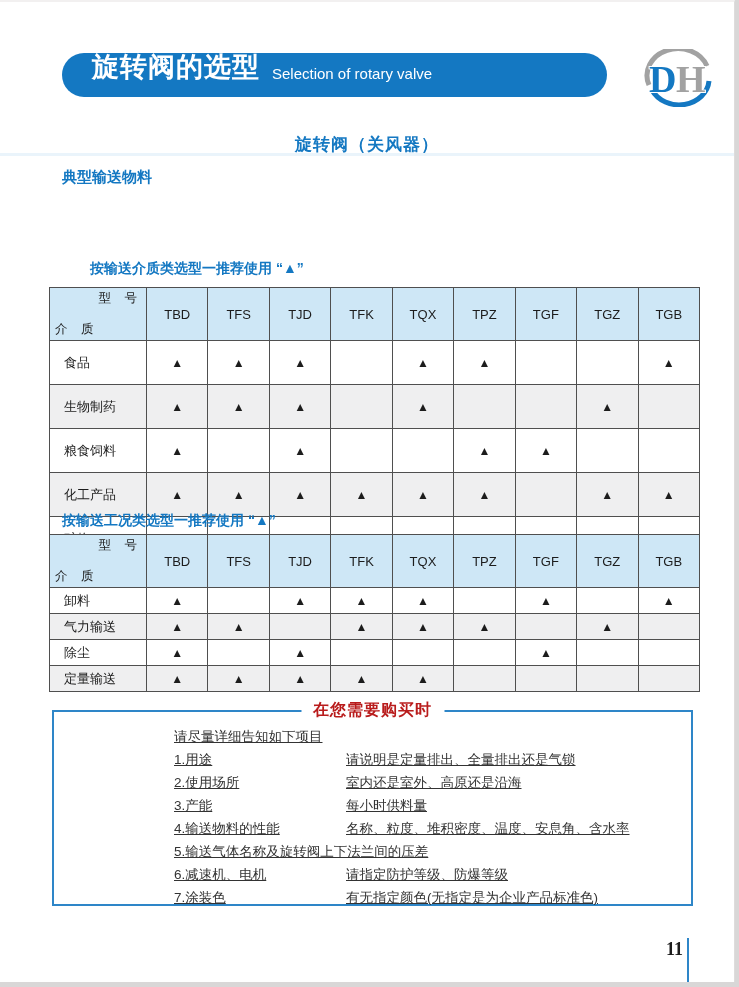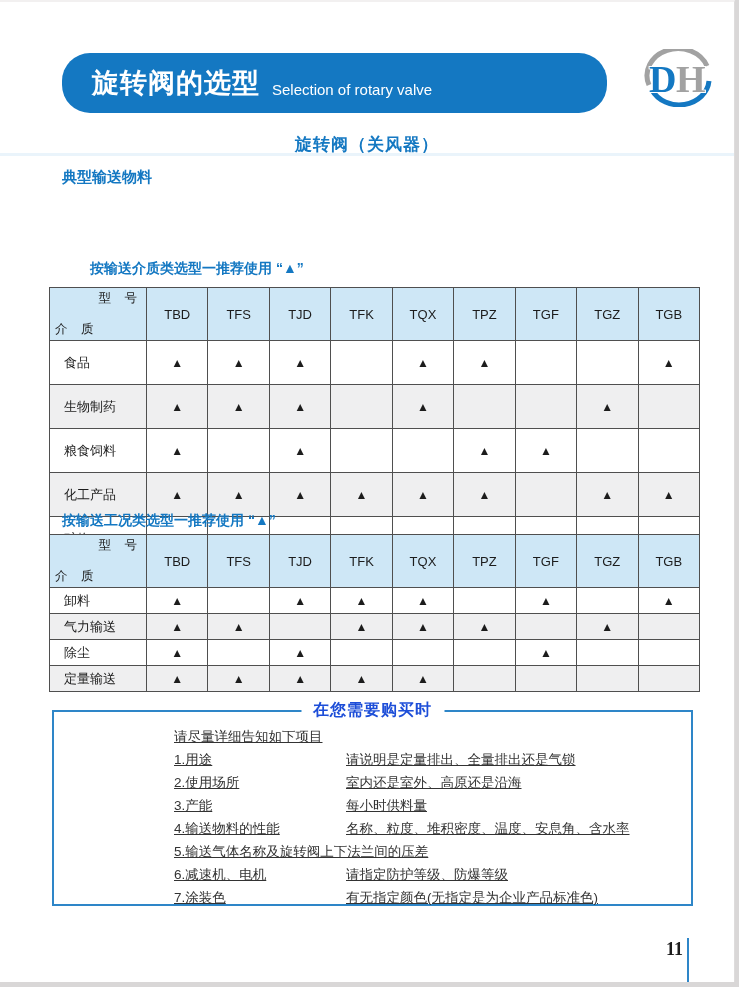--- a/index.html
+++ b/index.html
@@ -4,21 +4,21 @@
 <style>
   * { margin:0; padding:0; box-sizing:border-box; }
   html,body { width:739px; height:987px; background:#d9d7d7; font-family:"Liberation Sans",sans-serif; }
   .page {
     position:absolute; left:0; top:0; width:735px; height:982px;
     background:#ffffff; border-top:2px solid #f2f0f0; border-right:1px solid #dedcdc;
     overflow:hidden;
   }
   
   .banner {
-    position:absolute; left:62px; top:51px; width:545px; height:60px;
+    position:absolute; left:62px; top:51px; width:545px; height:44px;
     background:#1478c2; border-radius:28px;
   }
   .banner-zh {
     position:absolute; left:30px; bottom:12px; color:#fff;
     font-size:27px; font-weight:bold; letter-spacing:1px;
   }
   .banner-en {
     position:absolute; left:210px; bottom:15px; color:#fff; font-size:15px;
   }
   .logo { position:absolute; left:636px; top:47px; width:86px; height:58px; }
@@ -57,21 +57,21 @@
   .corner-top { position:absolute; top:2px; right:4px; letter-spacing:5px; font-size:12.5px; }
   .corner-bottom { position:absolute; bottom:2px; left:5px; letter-spacing:5px; font-size:12.5px; }
   
   .purchase-box {
     position:absolute; left:52px; top:708px; width:641px; height:196px;
     border:2px solid #2e86c8;
   }
   .purchase-title {
     position:absolute; top:-12px; left:50%; transform:translateX(-50%);
     background:#fff; padding:0 12px; white-space:nowrap;
-    color:#1d4ed8; font-size:16px; font-weight:bold; letter-spacing:1px;
+    color:#b91c1c; font-size:16px; font-weight:bold; letter-spacing:1px;
   }
   .purchase-content { padding:13px 8px 0 120px; font-size:13.5px; color:#333; }
   .purchase-content .row { display:flex; line-height:23px;text-decoration:underline; }
   .item-label { min-width:172px; }
   
   .page-num {
     position:absolute; left:640px; top:937px; width:43px; text-align:right;
     font-family:"Liberation Serif",serif; font-weight:bold; font-size:18px; color:#1c1c1c;
   }
   .page-num-rule { position:absolute; left:687px; top:936px; width:2px; height:46px; background:#2e86c8; }

